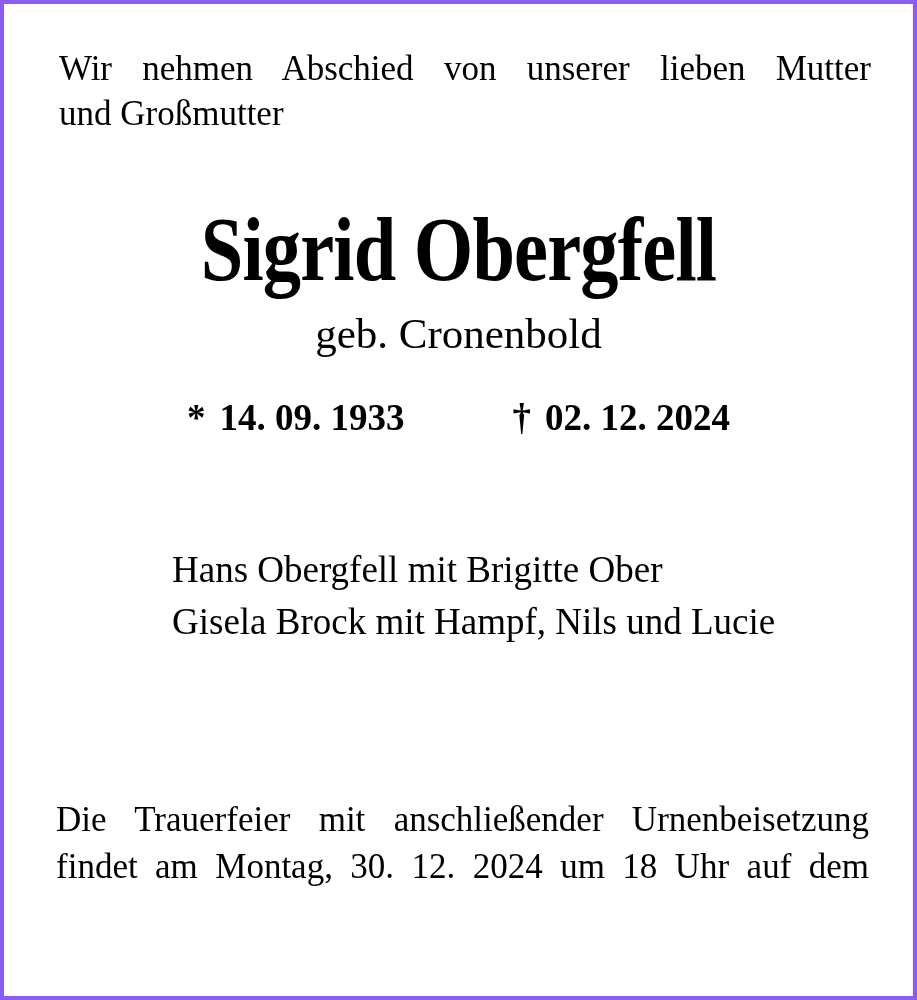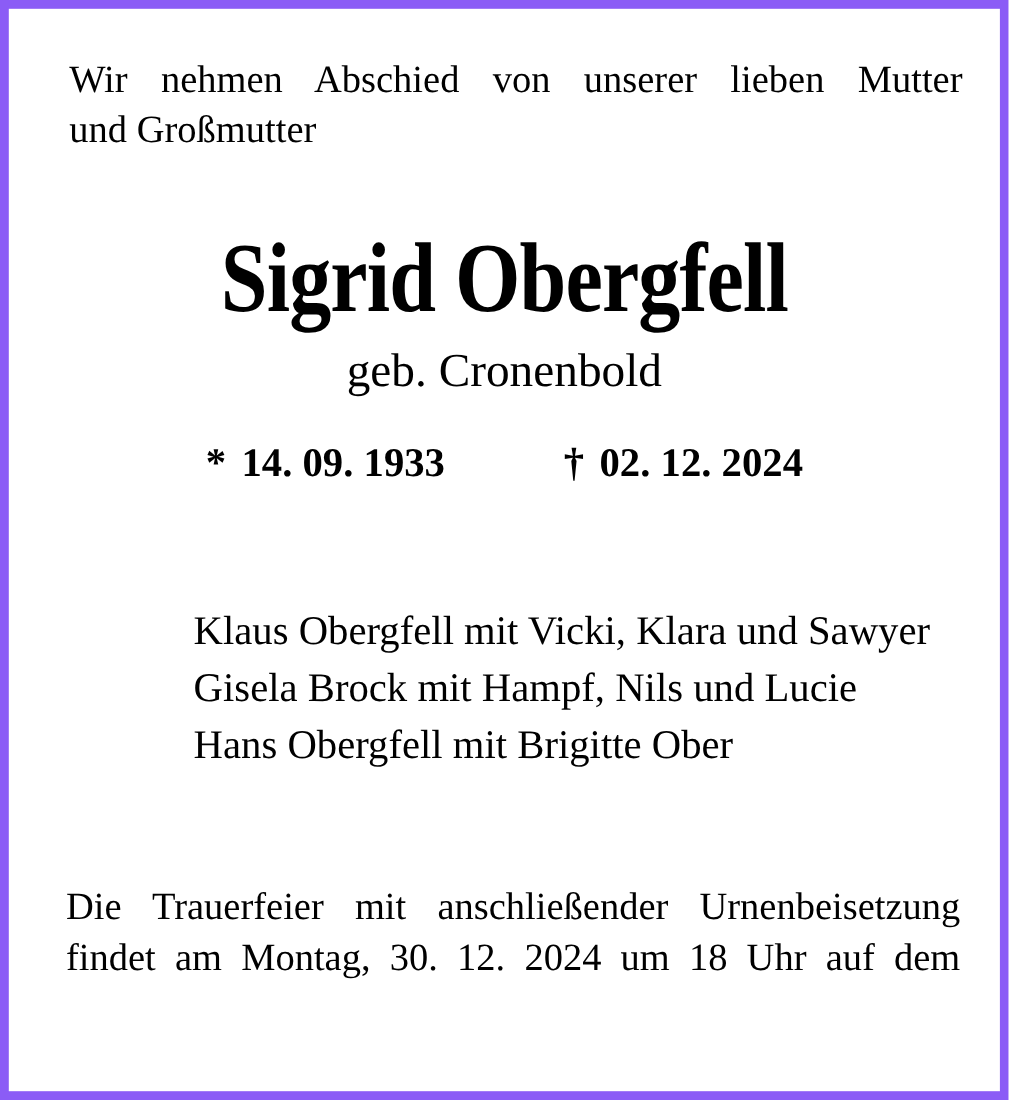--- a/index.html
+++ b/index.html
@@ -6,21 +6,21 @@
     margin: 0;
     padding: 0;
     background: #ffffff;
   }
   .page {
     position: relative;
     width: 917px;
     height: 1000px;
     box-sizing: border-box;
     background: #ffffff;
-    border: 8px solid #8b5cf6;
+    border: 4px solid #8b5cf6;
     color: #000000;
     font-family: "Liberation Serif", "DejaVu Serif", serif;
     overflow: hidden;
   }
   .intro {
     position: absolute;
     top: 42px;
     left: 55px;
     width: 812px;
     font-size: 35px;
@@ -105,23 +105,22 @@
   <div class="dates">
     <div>
       <span class="date-sym">*</span><span>14. 09. 1933</span>
     </div>
     <div>
       <span class="date-sym">†</span><span>02. 12. 2024</span>
     </div>
   </div>
 
   <div class="mourners">
-    <div>Klaus Obergfell mit Vicki, Klara und Sawyer</div>
+    <div>Hans Obergfell mit Brigitte Ober</div>
     <div>Gisela Brock mit Hampf, Nils und Lucie</div>
-    <div>Hans Obergfell mit Brigitte Ober</div>
   </div>
 
   <div class="funeral">
     <div class="justify-last">Die Trauerfeier mit anschließender Urnenbeisetzung</div>
     <div class="justify-last">findet am Montag, 30. 12. 2024 um 18 Uhr auf dem</div>
   </div>
 
 </div>
 
 </body></html>

